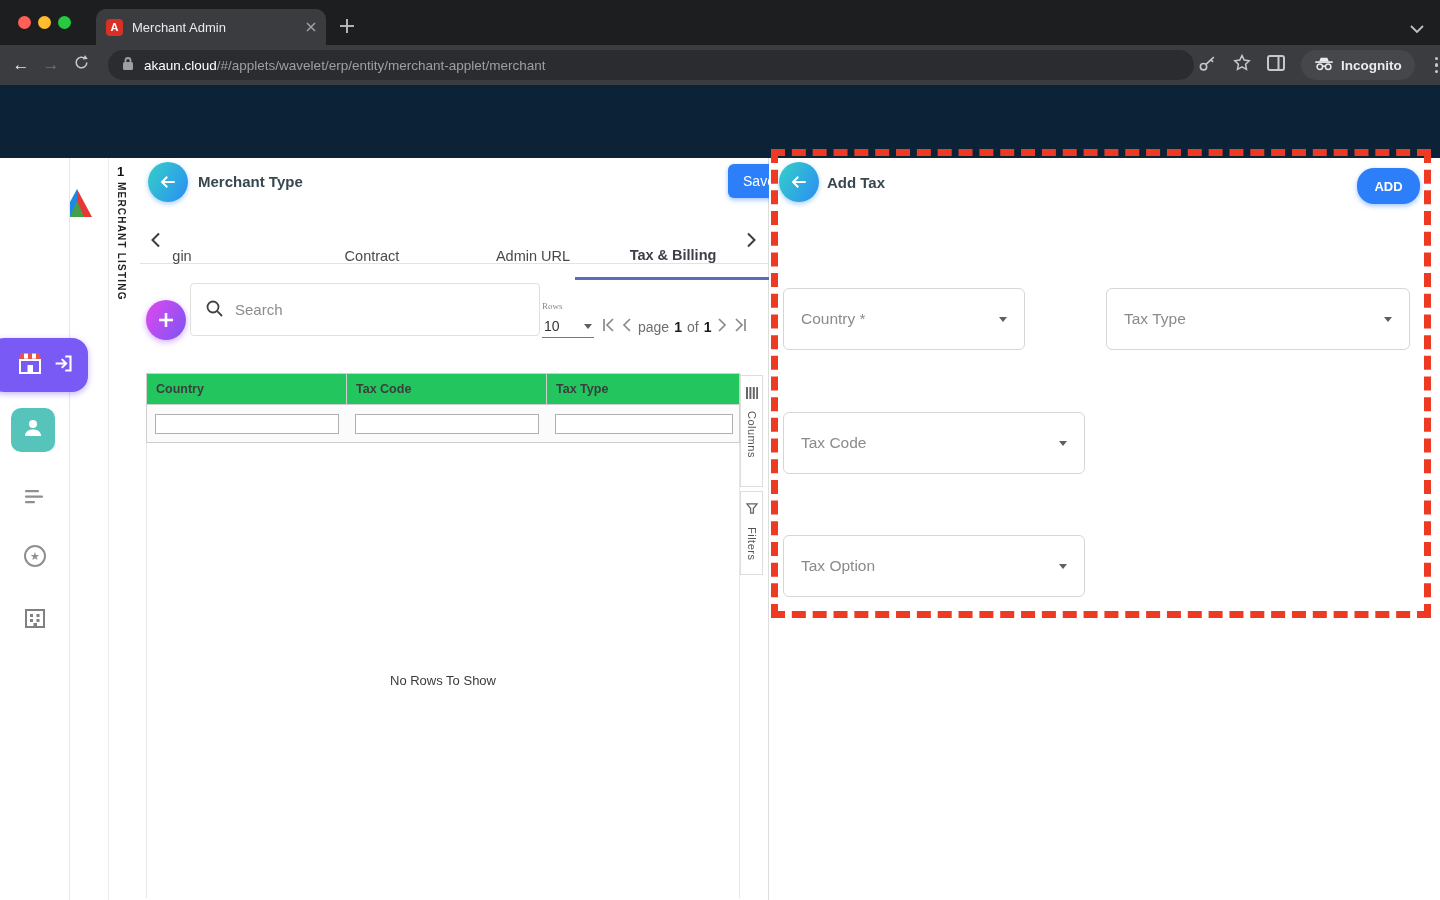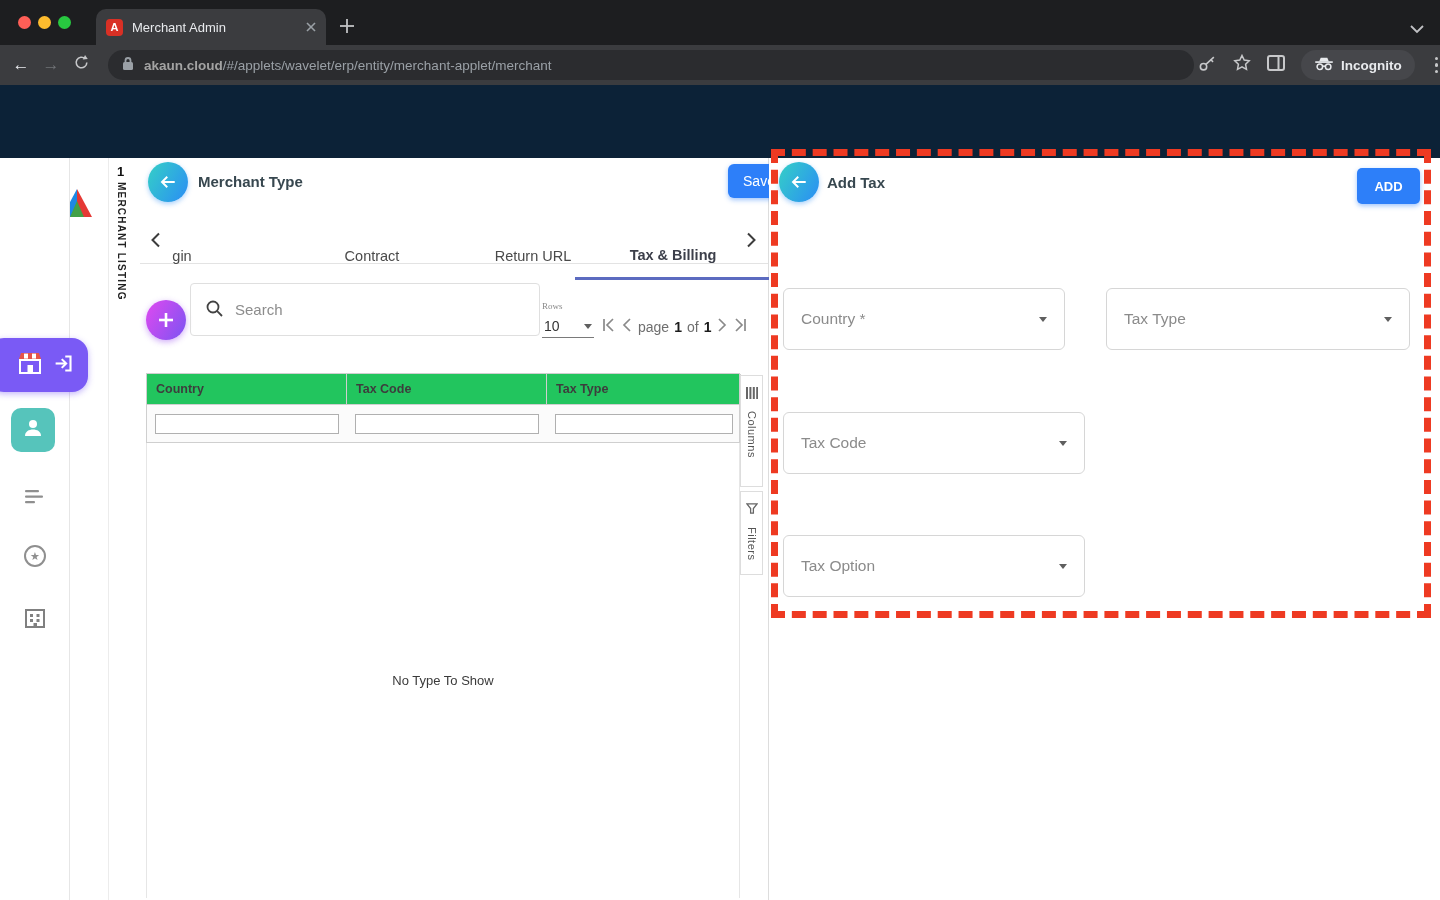--- a/index.html
+++ b/index.html
@@ -21,21 +21,21 @@
   .tabclose { margin-left:6px; }
   .newtab { left:340px; top:19px; }
   .strip-caret { left:1410px; top:20px; }
 
   .toolbar { left:0; top:45px; width:1440px; height:40px; background:#3b3c3f; display:flex; align-items:center; }
   .navicon { font-size:17px; color:#e8eaed; width:30px; text-align:center; }
   .navicon.disabled { color:#717377; }
   .urlpill { left:108px; top:50px; width:1086px; height:30px; border-radius:15px; background:#2b2c2f;
              display:flex; align-items:center; padding:0 14px; }
   .urltext { font-size:13.5px; margin-left:10px; white-space:nowrap; }
-  .urldomain { color:#a3a3a3; font-weight:bold;margin-top:20px; }
+  .urldomain { color:#ffffff; font-weight:normal;margin-top:20px; }
   .urlpath { color:#9aa0a6; }
   .tool-right { left:1198px; top:45px; height:40px; display:flex; align-items:center; gap:16px; }
   .incog { display:flex; align-items:center; gap:7px; background:#46474b; border-radius:15px; height:30px; padding:0 13px; }
   .incoglabel { color:#e8eaed; font-size:13.5px; font-weight:bold; }
   .dots { display:flex; flex-direction:column; gap:3px; padding:0 4px; }
   .dots i { width:3.5px; height:3.5px; border-radius:50%; background:#c7c8ca; }
 
   
   .appheader { left:0; top:85px; width:1440px; height:73px; background:#0c2237; }
   .logo { left:62px; top:104px; display:flex; align-items:flex-end; gap:7px; }
@@ -112,26 +112,26 @@
              align-items:center; padding-top:9px; gap:8px; margin-bottom:4px; }
   .sidetab .vtext { writing-mode:vertical-rl; font-size:11px; color:#555; letter-spacing:.5px; padding-bottom:10px; }
   .st-cols { height:112px; }
   .st-filt { height:84px; }
 
   
   .acard { left:769px; top:158px; width:671px; height:742px; background:#fff; }
   .aback { left:10px; top:4px; }
   .atitle { left:58px; top:16px; font-size:15px; font-weight:bold; color:#37474f; position:absolute; }
   .addbtn { position:absolute; right:20px; top:10px; width:63px; height:36px; background:#2d7ff9; color:#fff;
-            border:none; border-radius:5px; font-size:13px; font-weight:bold; font-family:inherit;
+            border:none; border-radius:17px; font-size:13px; font-weight:bold; font-family:inherit;
             box-shadow:0 2px 5px rgba(45,127,249,.45);margin-left:10px; }
   .field { position:absolute; height:62px; border:1px solid #d6d6d6; border-radius:6px; display:flex;
            align-items:center; justify-content:space-between; padding:0 17px; background:#fff; }
   .field .flabel { font-size:15.5px; color:#8b8b8b; }
-  .f1 { left:14px;  top:130px; width:282px;gap:9px; }
+  .f1 { left:14px;  top:130px; width:242px;gap:9px; }
   .f2 { left:337px; top:130px; width:304px; }
   .f3 { left:14px;  top:254px; width:302px; }
   .f4 { left:337px; top:254px; width:304px; }
   .f5 { left:14px;  top:377px; width:302px; }
 
   .annotation { left:771px; top:149px; width:660px; height:469px; border:7px dashed #ee3a22; z-index:60;
                 pointer-events:none; }
 </style>
 </head>
 <body>
@@ -303,21 +303,21 @@
   <button class="abs savebtn">Save</button>
 
   <div class="abs tabsrow">
     <span class="tabchev" style="left:10px">
       <svg width="11" height="16" viewBox="0 0 11 16">
           <path d="M9 1.5 L2.5 8 L9 14.5" fill="none" stroke="#3c3c3c" stroke-width="2"></path>
         </svg>
     </span>
     <span class="mtab t0">gin</span>
     <span class="mtab t1">Contract</span>
-    <span class="mtab t2">Return URL</span>
+    <span class="mtab t2">Admin URL</span>
     <span class="mtab t3">Tax &amp; Billing</span>
     <span class="tabchev" style="left:606px">
       <svg width="11" height="16" viewBox="0 0 11 16">
           <path d="M2 1.5 L8.5 8 L2 14.5" fill="none" stroke="#3c3c3c" stroke-width="2"></path>
         </svg>
     </span>
   </div>
 
   <div class="abs plusbtn">
     <svg width="16" height="16" viewBox="0 0 16 16">
@@ -386,21 +386,21 @@
           <input style="">
         </div>
       <div>
           <input style="">
         </div>
       <div>
           <input style="">
         </div>
     </div>
     <div class="gridbody">
-      <div class="norows">No Type To Show</div>
+      <div class="norows">No Rows To Show</div>
     </div>
   </div>
 
   <div class="abs sidetabs">
     <div class="sidetab st-cols">
       <span>
         <svg width="12" height="12" viewBox="0 0 12 12">
             <rect x="0" width="2" height="12" fill="#666"></rect>
             <rect x="3.4" width="2" height="12" fill="#666"></rect>
             <rect x="6.8" width="2" height="12" fill="#666"></rect>

